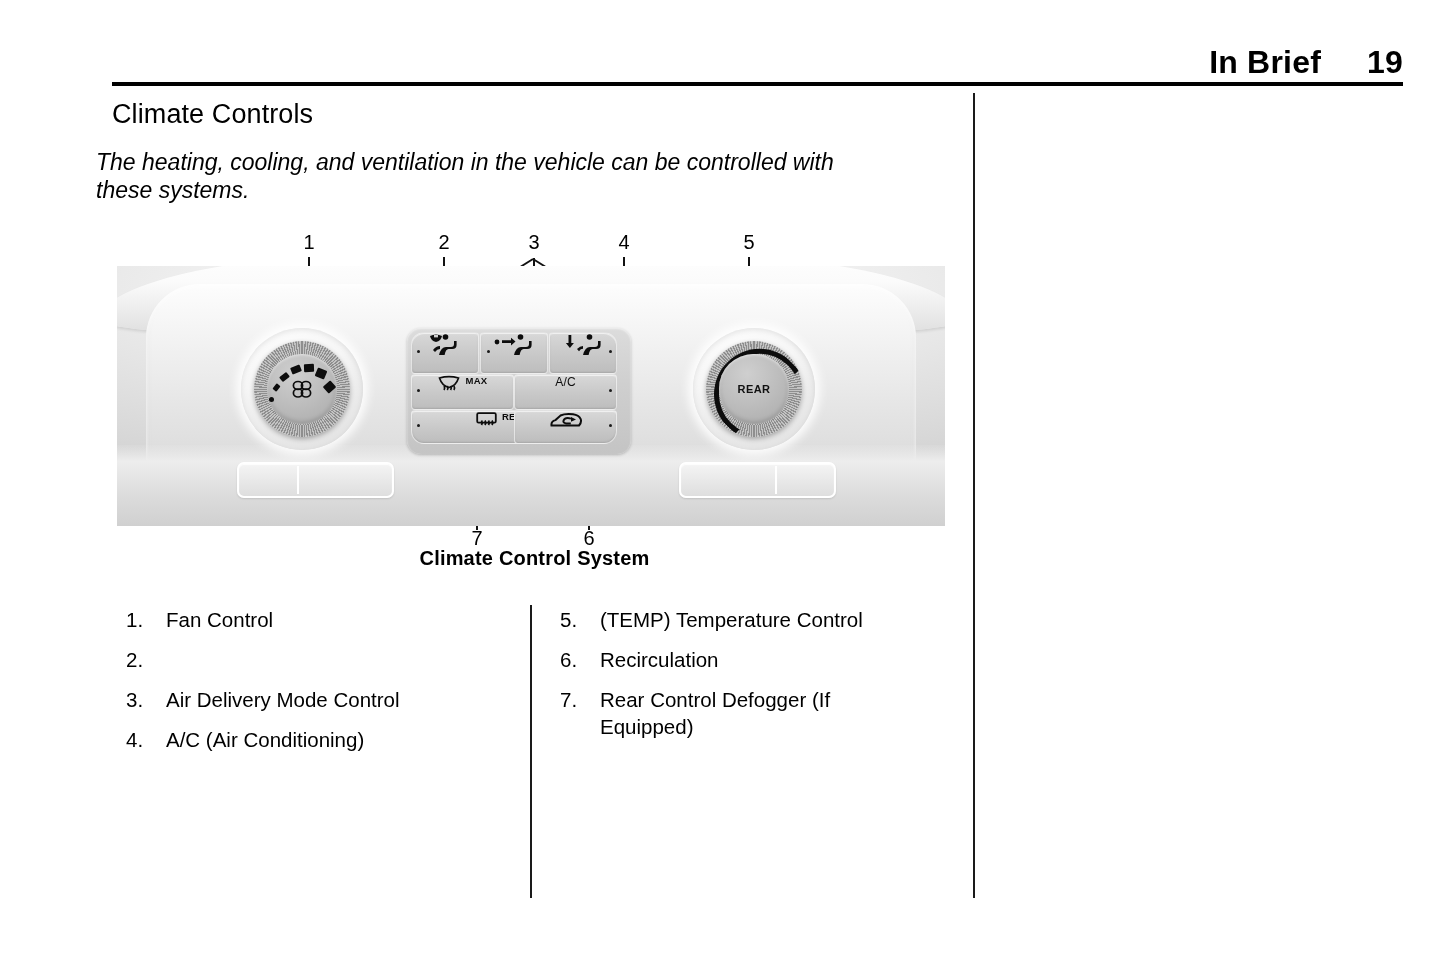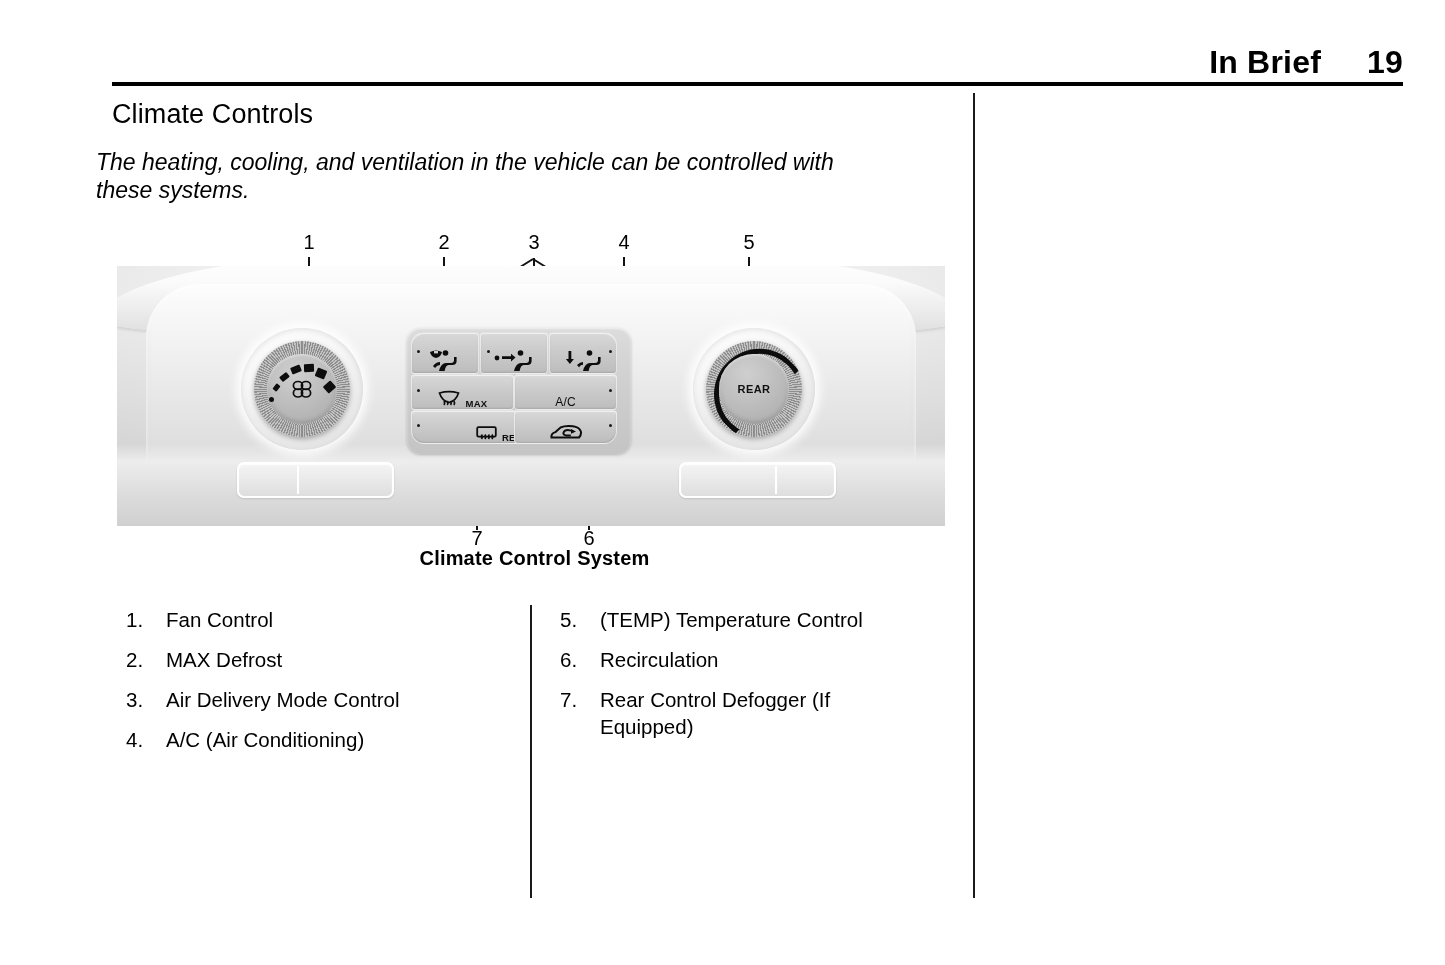--- a/index.html
+++ b/index.html
@@ -112,21 +112,21 @@
     position:absolute;border-radius:14px;
     background:linear-gradient(180deg,#dcdcdc 0%,#cfcfcf 45%,#c4c4c4 100%);
     box-shadow:0 1px 3px rgba(0,0,0,.22), inset 0 1px 2px rgba(255,255,255,.6);
     padding:4px;
   }
   .btn{
     position:absolute;
     background:linear-gradient(180deg,#d8d8d8 0%,#c9c9c9 52%,#bdbdbd 100%);
     border:1px solid rgba(255,255,255,.55);
     border-radius:4px;
-    display:flex;align-items:flex-end;justify-content:center;
+    display:flex;align-items:flex-start;justify-content:center;
     box-shadow:inset 0 1px 1px rgba(255,255,255,.7), inset 0 -1px 2px rgba(0,0,0,.12);
   }
   .btn-top-left{border-top-left-radius:13px;}
   .btn-top-right{border-top-right-radius:13px;}
   .btn-bot-left{border-bottom-left-radius:13px;padding-left:40px;}
   .btn-bot-right{border-bottom-right-radius:13px;}
   .btn-txt{font-size:12px;font-weight:normal;color:#0d0d0d;letter-spacing:.2px;}
   .btn-txt-sm{font-size:9.5px;font-weight:bold;color:#0d0d0d;letter-spacing:.3px;}
   .ind-dot{position:absolute;width:3px;height:3px;border-radius:50%;background:#1a1a1a;}
 
@@ -310,21 +310,20 @@
     <div class="fig-caption">Climate Control System</div>
   </div>
 
   <div class="legend legend-left">
     <div class="li">
       <span class="li-num">1.</span>
       <span class="li-txt">Fan Control</span>
     </div>
     <div class="li">
       <span class="li-num">2.</span>
-      <span class="li-txt">MAX Defrost</span>
     </div>
     <div class="li">
       <span class="li-num">3.</span>
       <span class="li-txt">Air Delivery Mode Control</span>
     </div>
     <div class="li">
       <span class="li-num">4.</span>
       <span class="li-txt">A/C (Air Conditioning)</span>
     </div>
   </div>

